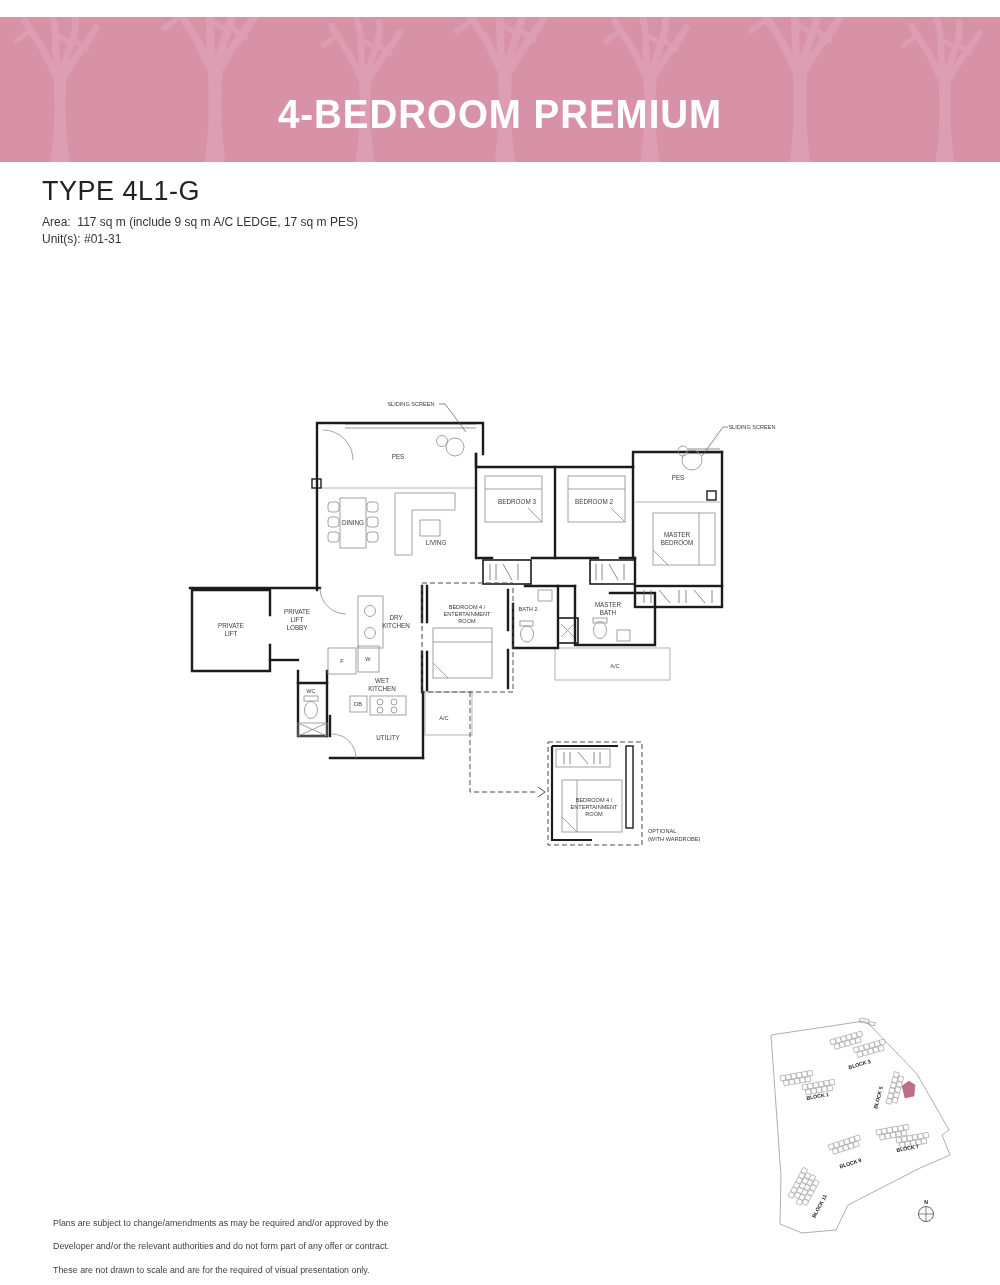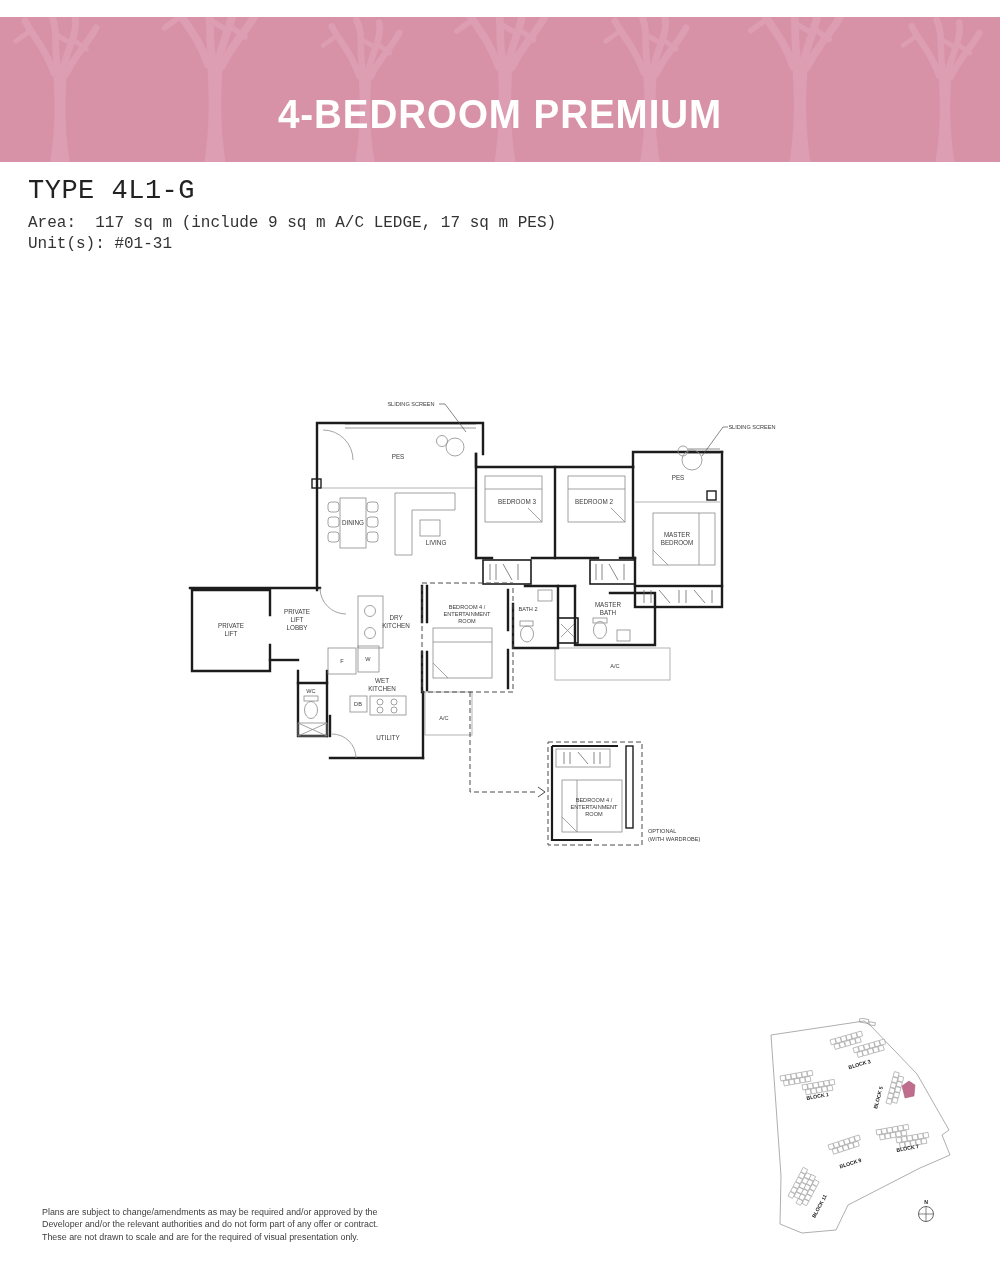--- a/index.html
+++ b/index.html
@@ -5,36 +5,36 @@
   html,body{margin:0;padding:0;background:#ffffff;}
   body{width:1000px;height:1285px;position:relative;font-family:"Liberation Sans",sans-serif;overflow:hidden;}
 
   
   .banner{position:absolute;left:0;top:17px;width:1000px;height:145px;overflow:hidden;}
   .banner-title{position:absolute;left:0;top:74px;width:1000px;text-align:center;
     color:#ffffff;font-size:41px;font-weight:bold;letter-spacing:1px;
     transform:scaleX(.94);transform-origin:center;}
 
   
-  .plan-info{position:absolute;left:28px;top:176px;color:#2b2b2b;font-family:Liberation Mono, monospace;}
+  .plan-info{position:absolute;left:42px;top:176px;color:#2b2b2b;}
   .type-title{font-size:27px;font-weight:400;letter-spacing:.5px;color:#222;margin:0 0 8px 0;}
-  .meta-line{font-size:16px;color:#333;margin:0 0 3px 0;white-space:pre;}
+  .meta-line{font-size:12px;color:#333;margin:0 0 3px 0;white-space:pre;}
 
   
   .floorplan{position:absolute;left:180px;top:390px;}
   .siteplan{position:absolute;left:768px;top:1018px;}
 
   svg text{font-family:"Liberation Sans",sans-serif;}
   .lbl{font-size:6.3px;fill:#3a3a3a;}
   .lbl-s{font-size:5.6px;fill:#3a3a3a;}
   .blk-lbl{font-size:5.2px;font-weight:bold;fill:#222;}
 
   
   .disclaimer{position:absolute;left:42px;top:1206px;font-size:8.9px;line-height:1.4;color:#3d3d3d;}
-  .disclaimer p{margin:0;}
+  .disclaimer p{margin:11px;}
 </style>
 </head>
 <body>
 
 <div class="banner">
   <svg width="1000" height="145" viewBox="0 0 1000 145">
     <rect x="0" y="0" width="1000" height="145" fill="#d892a8"></rect>
     <defs>
       <g id="tree" stroke="#dd9db2" fill="none" stroke-linecap="round">
         <path d="M-11,0 C-4,-40 -5,-68 -7,-100 L7,-100 C5,-68 4,-40 11,0 Z" fill="#dd9db2" stroke="none"></path>

